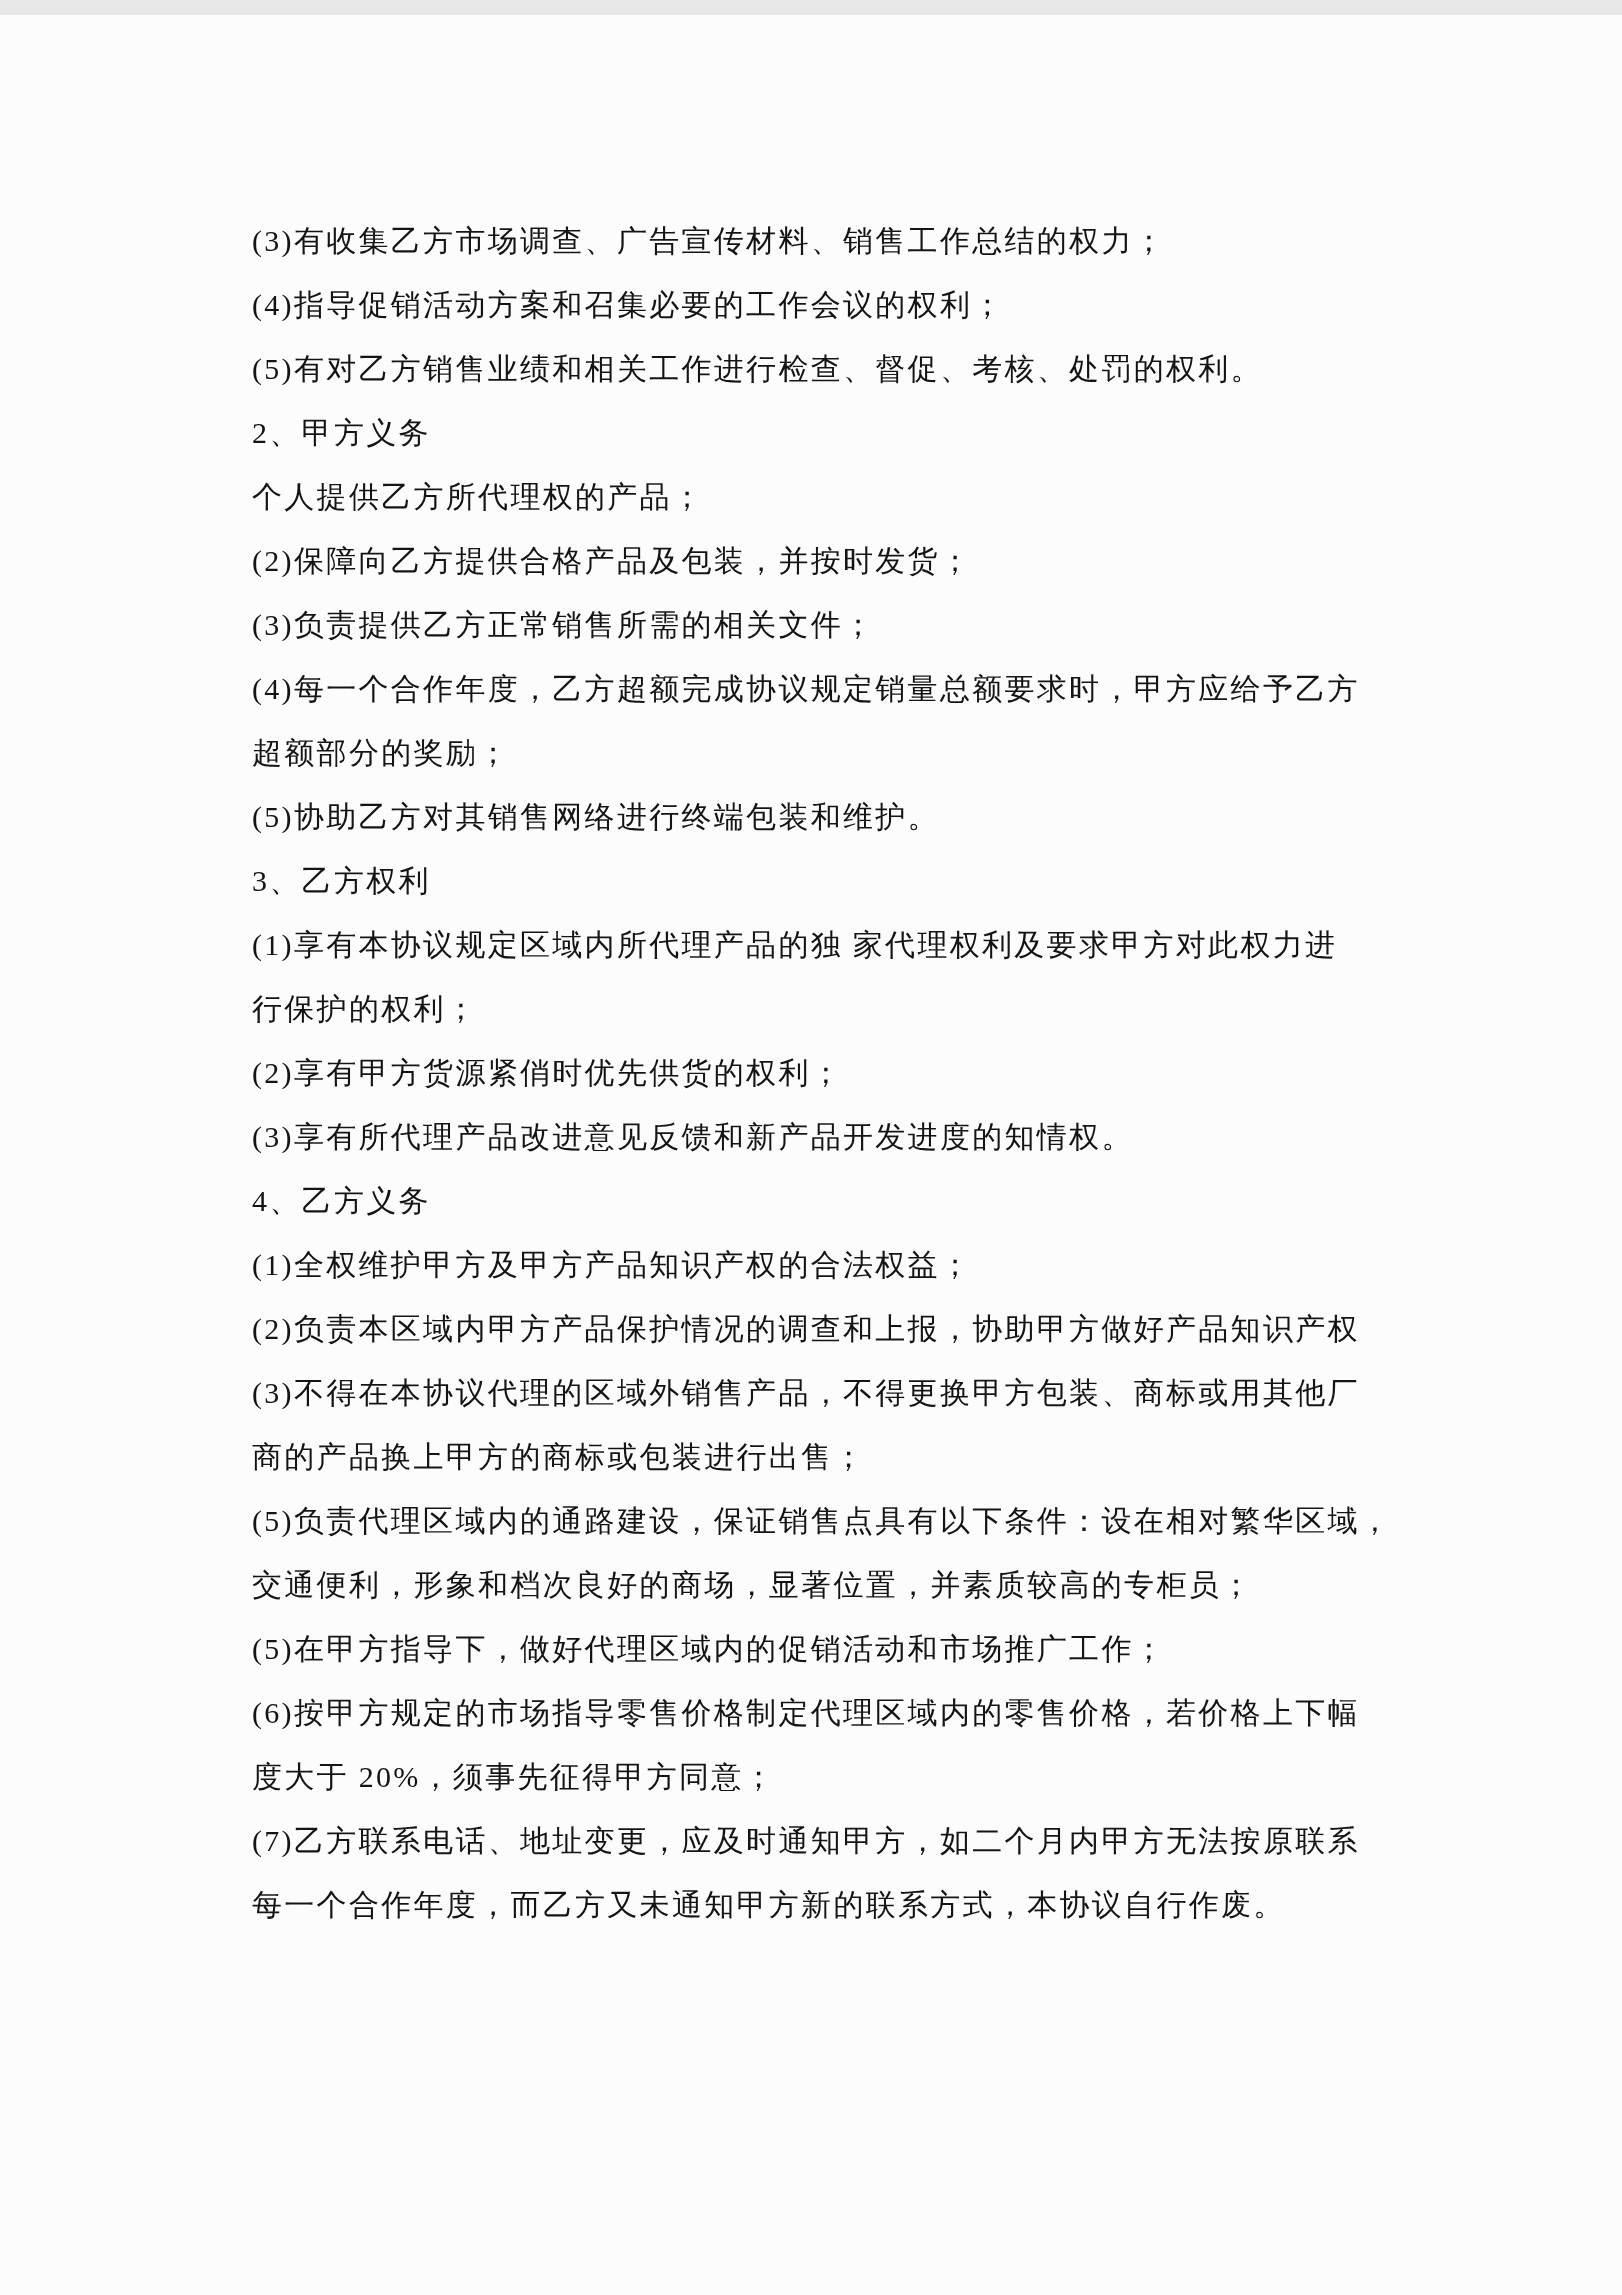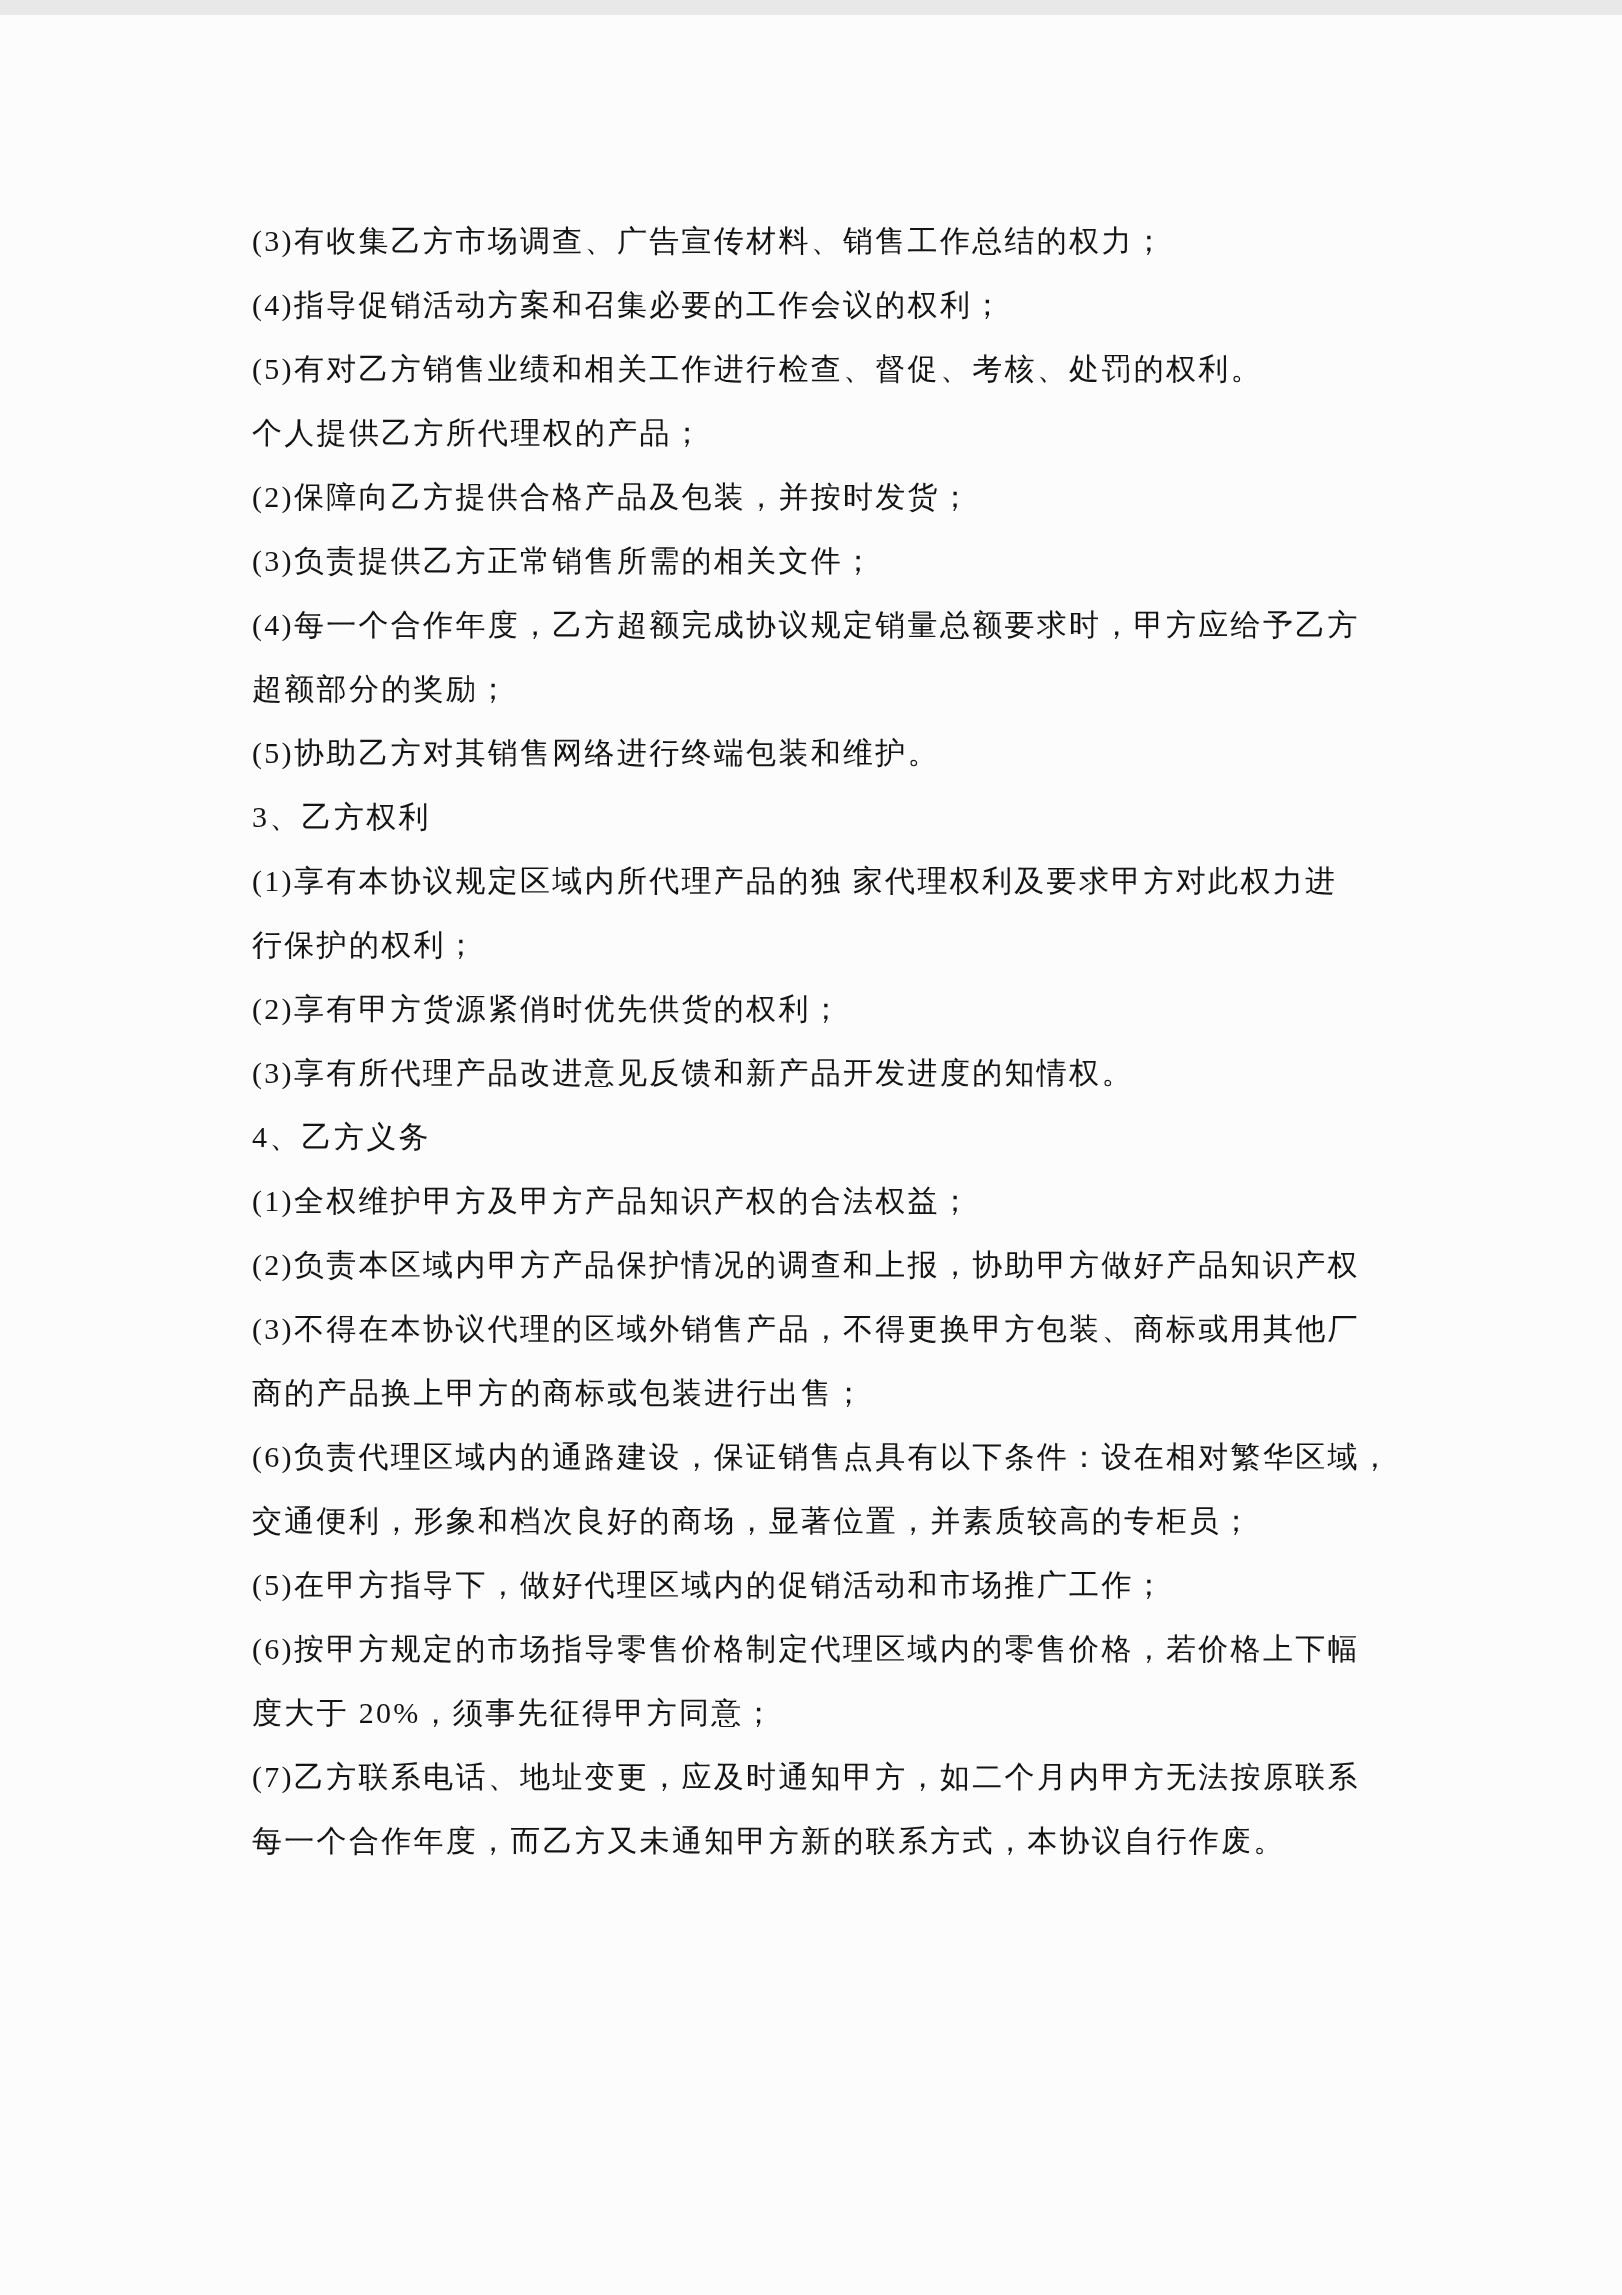--- a/index.html
+++ b/index.html
@@ -34,37 +34,38 @@
   }
 </style>
 </head>
 <body>
 
 <div class="page">
   <div class="doc-body">
     <p class="line">(3)有收集乙方市场调查、广告宣传材料、销售工作总结的权力；</p>
     <p class="line">(4)指导促销活动方案和召集必要的工作会议的权利；</p>
     <p class="line">(5)有对乙方销售业绩和相关工作进行检查、督促、考核、处罚的权利。</p>
+    <p class="line">2、甲方义务</p>
     <p class="line">个人提供乙方所代理权的产品；</p>
     <p class="line">(2)保障向乙方提供合格产品及包装，并按时发货；</p>
     <p class="line">(3)负责提供乙方正常销售所需的相关文件；</p>
     <p class="line">(4)每一个合作年度，乙方超额完成协议规定销量总额要求时，甲方应给予乙方</p>
     <p class="line">超额部分的奖励；</p>
     <p class="line">(5)协助乙方对其销售网络进行终端包装和维护。</p>
     <p class="line">3、乙方权利</p>
     <p class="line">(1)享有本协议规定区域内所代理产品的独 家代理权利及要求甲方对此权力进</p>
     <p class="line">行保护的权利；</p>
     <p class="line">(2)享有甲方货源紧俏时优先供货的权利；</p>
     <p class="line">(3)享有所代理产品改进意见反馈和新产品开发进度的知情权。</p>
     <p class="line">4、乙方义务</p>
     <p class="line">(1)全权维护甲方及甲方产品知识产权的合法权益；</p>
     <p class="line">(2)负责本区域内甲方产品保护情况的调查和上报，协助甲方做好产品知识产权</p>
     <p class="line">(3)不得在本协议代理的区域外销售产品，不得更换甲方包装、商标或用其他厂</p>
     <p class="line">商的产品换上甲方的商标或包装进行出售；</p>
-    <p class="line">(6)负责代理区域内的通路建设，保证销售点具有以下条件：设在相对繁华区域，</p>
+    <p class="line">(5)负责代理区域内的通路建设，保证销售点具有以下条件：设在相对繁华区域，</p>
     <p class="line">交通便利，形象和档次良好的商场，显著位置，并素质较高的专柜员；</p>
     <p class="line">(5)在甲方指导下，做好代理区域内的促销活动和市场推广工作；</p>
     <p class="line">(6)按甲方规定的市场指导零售价格制定代理区域内的零售价格，若价格上下幅</p>
     <p class="line">度大于 20%，须事先征得甲方同意；</p>
     <p class="line">(7)乙方联系电话、地址变更，应及时通知甲方，如二个月内甲方无法按原联系</p>
     <p class="line">每一个合作年度，而乙方又未通知甲方新的联系方式，本协议自行作废。</p>
   </div>
 </div>
 
 

